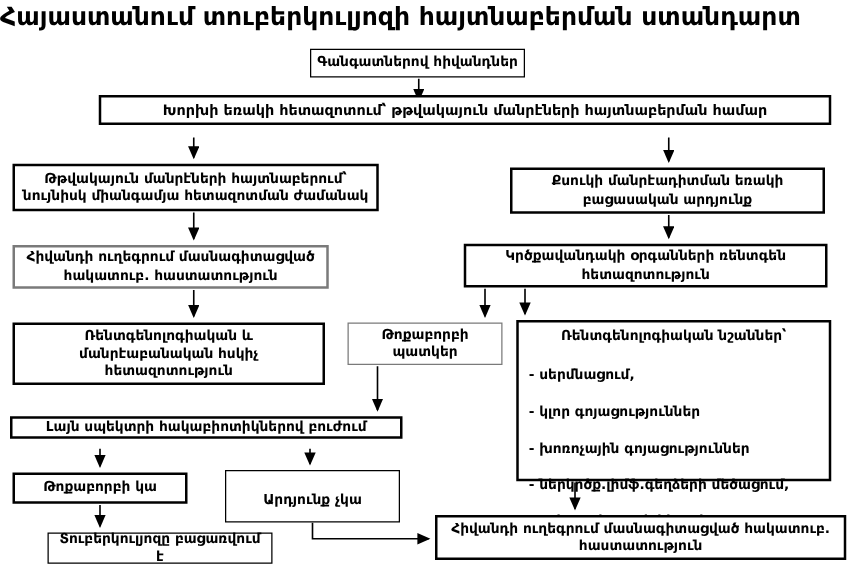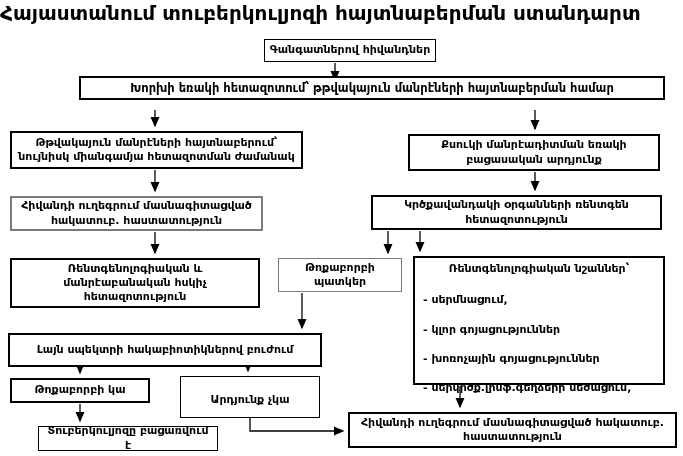--- a/index.html
+++ b/index.html
@@ -52,21 +52,21 @@
       <path d="M420,231 L420,251" marker-end="url(#ah)"></path>
       <path d="M302,293 L302,328" marker-end="url(#ah)"></path>
       <path d="M80,359 L80,373" marker-end="url(#ah)"></path>
       <path d="M248,359 L248,371" marker-end="url(#ah)"></path>
       <path d="M80,404 L80,421" marker-end="url(#ah)"></path>
       <path d="M250,418 L250,431 L343,431" marker-end="url(#ah)"></path>
       <path d="M460,386 L460,407" marker-end="url(#ah)"></path>
     </g>
   </svg>
 
-  <div class="node" style="left:248px;top:39px;width:172px;height:23px;margin-left:16px;">Գանգատներով հիվանդներ</div>
+  <div class="node" style="left:248px;top:39px;width:172px;height:23px;">Գանգատներով հիվանդներ</div>
 
   <div class="node b2" style="left:42px;top:76px;width:586px;height:24px;font-size:11.5px;margin-left:37px;">Խորխի եռակի հետազոտում՝ թթվակայուն մանրէների հայտնաբերման համար</div>
 
   <div class="node b2" style="left:10px;top:131px;width:293px;height:38px;">Թթվակայուն մանրէների հայտնաբերում՝
 նույնիսկ միանգամյա հետազոտման ժամանակ</div>
 
   <div class="node b2" style="left:408px;top:134px;width:252px;height:37px;">Քսուկի մանրէադիտման եռակի
 բացասական արդյունք</div>
 
   <div class="node b2 gray" style="left:10px;top:196px;width:253px;height:35px;">Հիվանդի ուղեգրում մասնագիտացված
@@ -84,21 +84,21 @@
 
   <div class="node b2" id="node-signs" style="left:413px;top:256px;width:252px;height:129px;">
     <div class="signs-header">Ռենտգենոլոգիական նշաններ՝</div>
     <div class="sign-item">- սերմնացում,</div>
     <div class="sign-item">- կլոր գոյացություններ</div>
     <div class="sign-item">- խոռոչային գոյացություններ</div>
     <div class="sign-item">- ներկրծք.լիմֆ.գեղձերի մեծացում,</div>
     <div class="sign-item">- պլևրալ խոռոչի հեղուկ</div>
   </div>
 
-  <div class="node b2" style="left:8px;top:333px;width:314px;height:34px;">Լայն սպեկտրի հակաբիոտիկներով բուժում</div>
+  <div class="node b2" style="left:8px;top:333px;width:314px;height:18px;">Լայն սպեկտրի հակաբիոտիկներով բուժում</div>
 
   <div class="node b2" style="left:10px;top:378px;width:140px;height:25px;">Թոքաբորբի կա</div>
 
   <div class="node" id="node-result-no" style="left:180px;top:376px;width:140px;height:42px;">Արդյունք չկա</div>
 
   <div class="node" style="left:10px;top:426px;width:180px;height:25px;margin-left:28px;">Տուբերկուլյոզը բացառվում է</div>
 
   <div class="node b2" style="left:348px;top:412px;width:329px;height:36px;">Հիվանդի ուղեգրում մասնագիտացված հակատուբ.
 հաստատություն</div>
 

